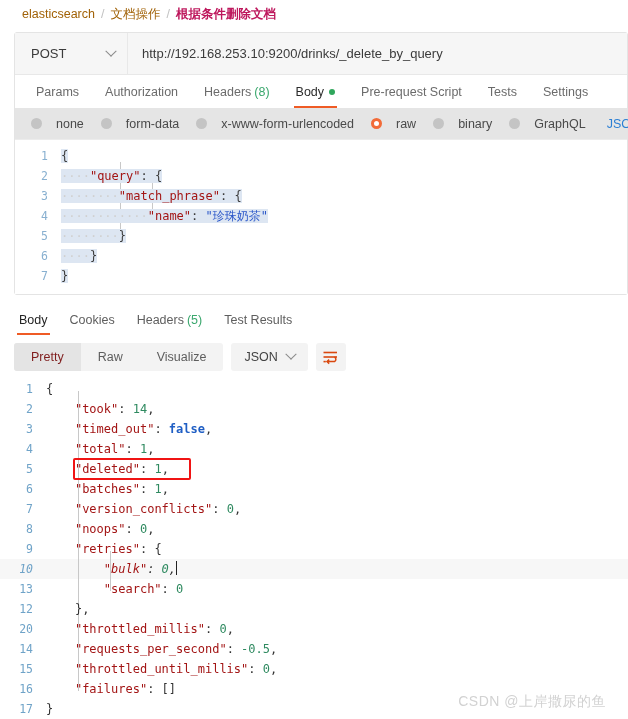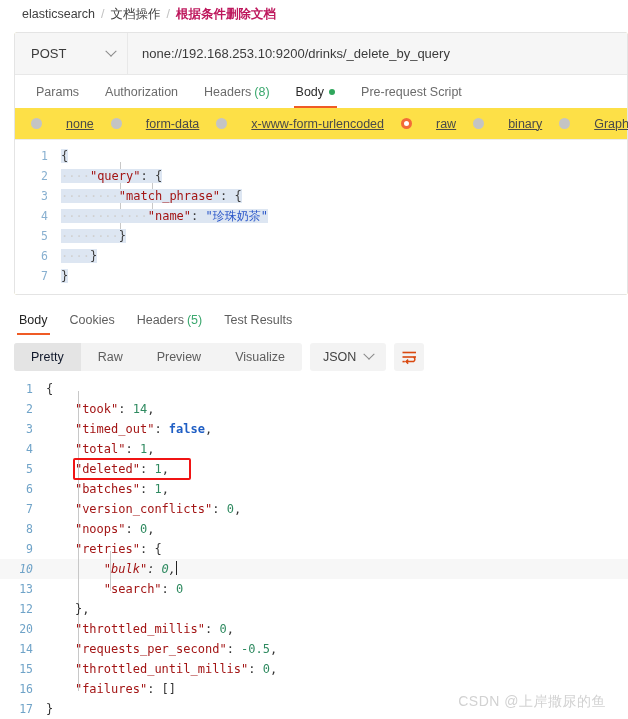--- a/index.html
+++ b/index.html
@@ -13,30 +13,30 @@
   
   .breadcrumb {
     height: 28px;
     display: flex;
     align-items: center;
     padding-left: 22px;
     font-size: 12.5px;
     color: #9a9a9a;
     gap: 6px;
   }
-  .breadcrumb .crumb { color: #404040; }
+  .breadcrumb .crumb { color: #a16207; }
   .breadcrumb .sep { color: #c2c2c2; }
   .breadcrumb .crumb.current { color: #be185d; font-weight: bold; }
 
   
   .request-panel {
     margin: 4px 0 0 14px;
     border: 1px solid #e4e4e4;
     border-radius: 3px;
-    background: #fde047;
+    background: #e5e5e5;
   }
   .url-row {
     display: flex;
     align-items: stretch;
     height: 42px;
     background: #f6f6f6;
     border-bottom: 1px solid #e8e8e8;
   }
   .method-select {
     width: 113px;
@@ -108,25 +108,24 @@
     align-items: center;
     height: 31px;
     padding: 0 8px 0 16px;
     gap: 0;
     font-size: 12.5px;
     color: #4a4a4a;
   }
   .radio-item {
     display: flex;
     align-items: center;
-    gap: 24px;
+    gap: 14px;
     margin-right: 17px;
     cursor: pointer;
     white-space: nowrap;
-    text-decoration: underline;
   }
   .radio {
     width: 11px; height: 11px;
     border-radius: 50%;
     background: #c4c4c4;
     flex: none;
   }
   .radio.sel {
     background: #fff;
     border: 3px solid #f26b38;
@@ -229,21 +228,21 @@
     height: 28px;
   }
   .seg {
     padding: 0 17px;
     height: 28px;
     display: flex; align-items: center;
     font-size: 12.5px;
     color: #5e5e5e;
     cursor: pointer;
   }
-  .seg.active { background: #e4e4e4; color: #0f172a; }
+  .seg.active { background: #e4e4e4; color: #7f1d1d; }
   .fmt-select {
     display: flex; align-items: center; gap: 9px;
     background: #f3f3f3;
     border-radius: 3px;
     height: 28px;
     padding: 0 13px;
     font-size: 12.5px;
     color: #434343;
     cursor: pointer;
   }
@@ -302,40 +301,46 @@
   <span class="crumb current">根据条件删除文档</span>
 </div>
 
 <div class="request-panel">
 
   <div class="url-row">
     <div class="method-select">
       <span>POST</span>
       <span class="chev"></span>
     </div>
-    <div class="url-input" title="Enter request URL">none://192.168.253.10:9200/drinks/_delete_by_query</div>
+    <div class="url-input" title="Enter request URL">http://192.168.253.10:9200/drinks/_delete_by_query</div>
   </div>
 
   <div class="req-tabs">
     <div class="req-tab">
       <span>Params</span>
     </div>
     <div class="req-tab">
       <span>Authorization</span>
     </div>
     <div class="req-tab">
       <span>Headers</span>
       <span class="cnt">(8)</span>
     </div>
     <div class="req-tab active">
       <span>Body</span>
       <span class="dot-green"></span>
     </div>
     <div class="req-tab">
       <span>Pre-request Script</span>
+    </div>
+    <div class="req-tab">
+      <span>Tests</span>
+    </div>
+    <div class="req-tab">
+      <span>Settings</span>
     </div>
   </div>
 
   <div class="body-type-row">
     <div class="radio-item">
       <span class="radio"></span>
       <span>none</span>
     </div>
     <div class="radio-item">
       <span class="radio"></span>
@@ -393,23 +398,20 @@
   </div>
 </div>
 
 <div class="view-row">
   <div class="seg-group">
     <div class="seg active">
       <span>Pretty</span>
     </div>
     <div class="seg">
       <span>Raw</span>
-    </div>
-    <div class="seg">
-      <span>Preview</span>
     </div>
     <div class="seg">
       <span>Visualize</span>
     </div>
   </div>
   <div class="fmt-select">
     <span>JSON</span>
     <span class="chev"></span>
   </div>
   <div class="wrap-btn">

